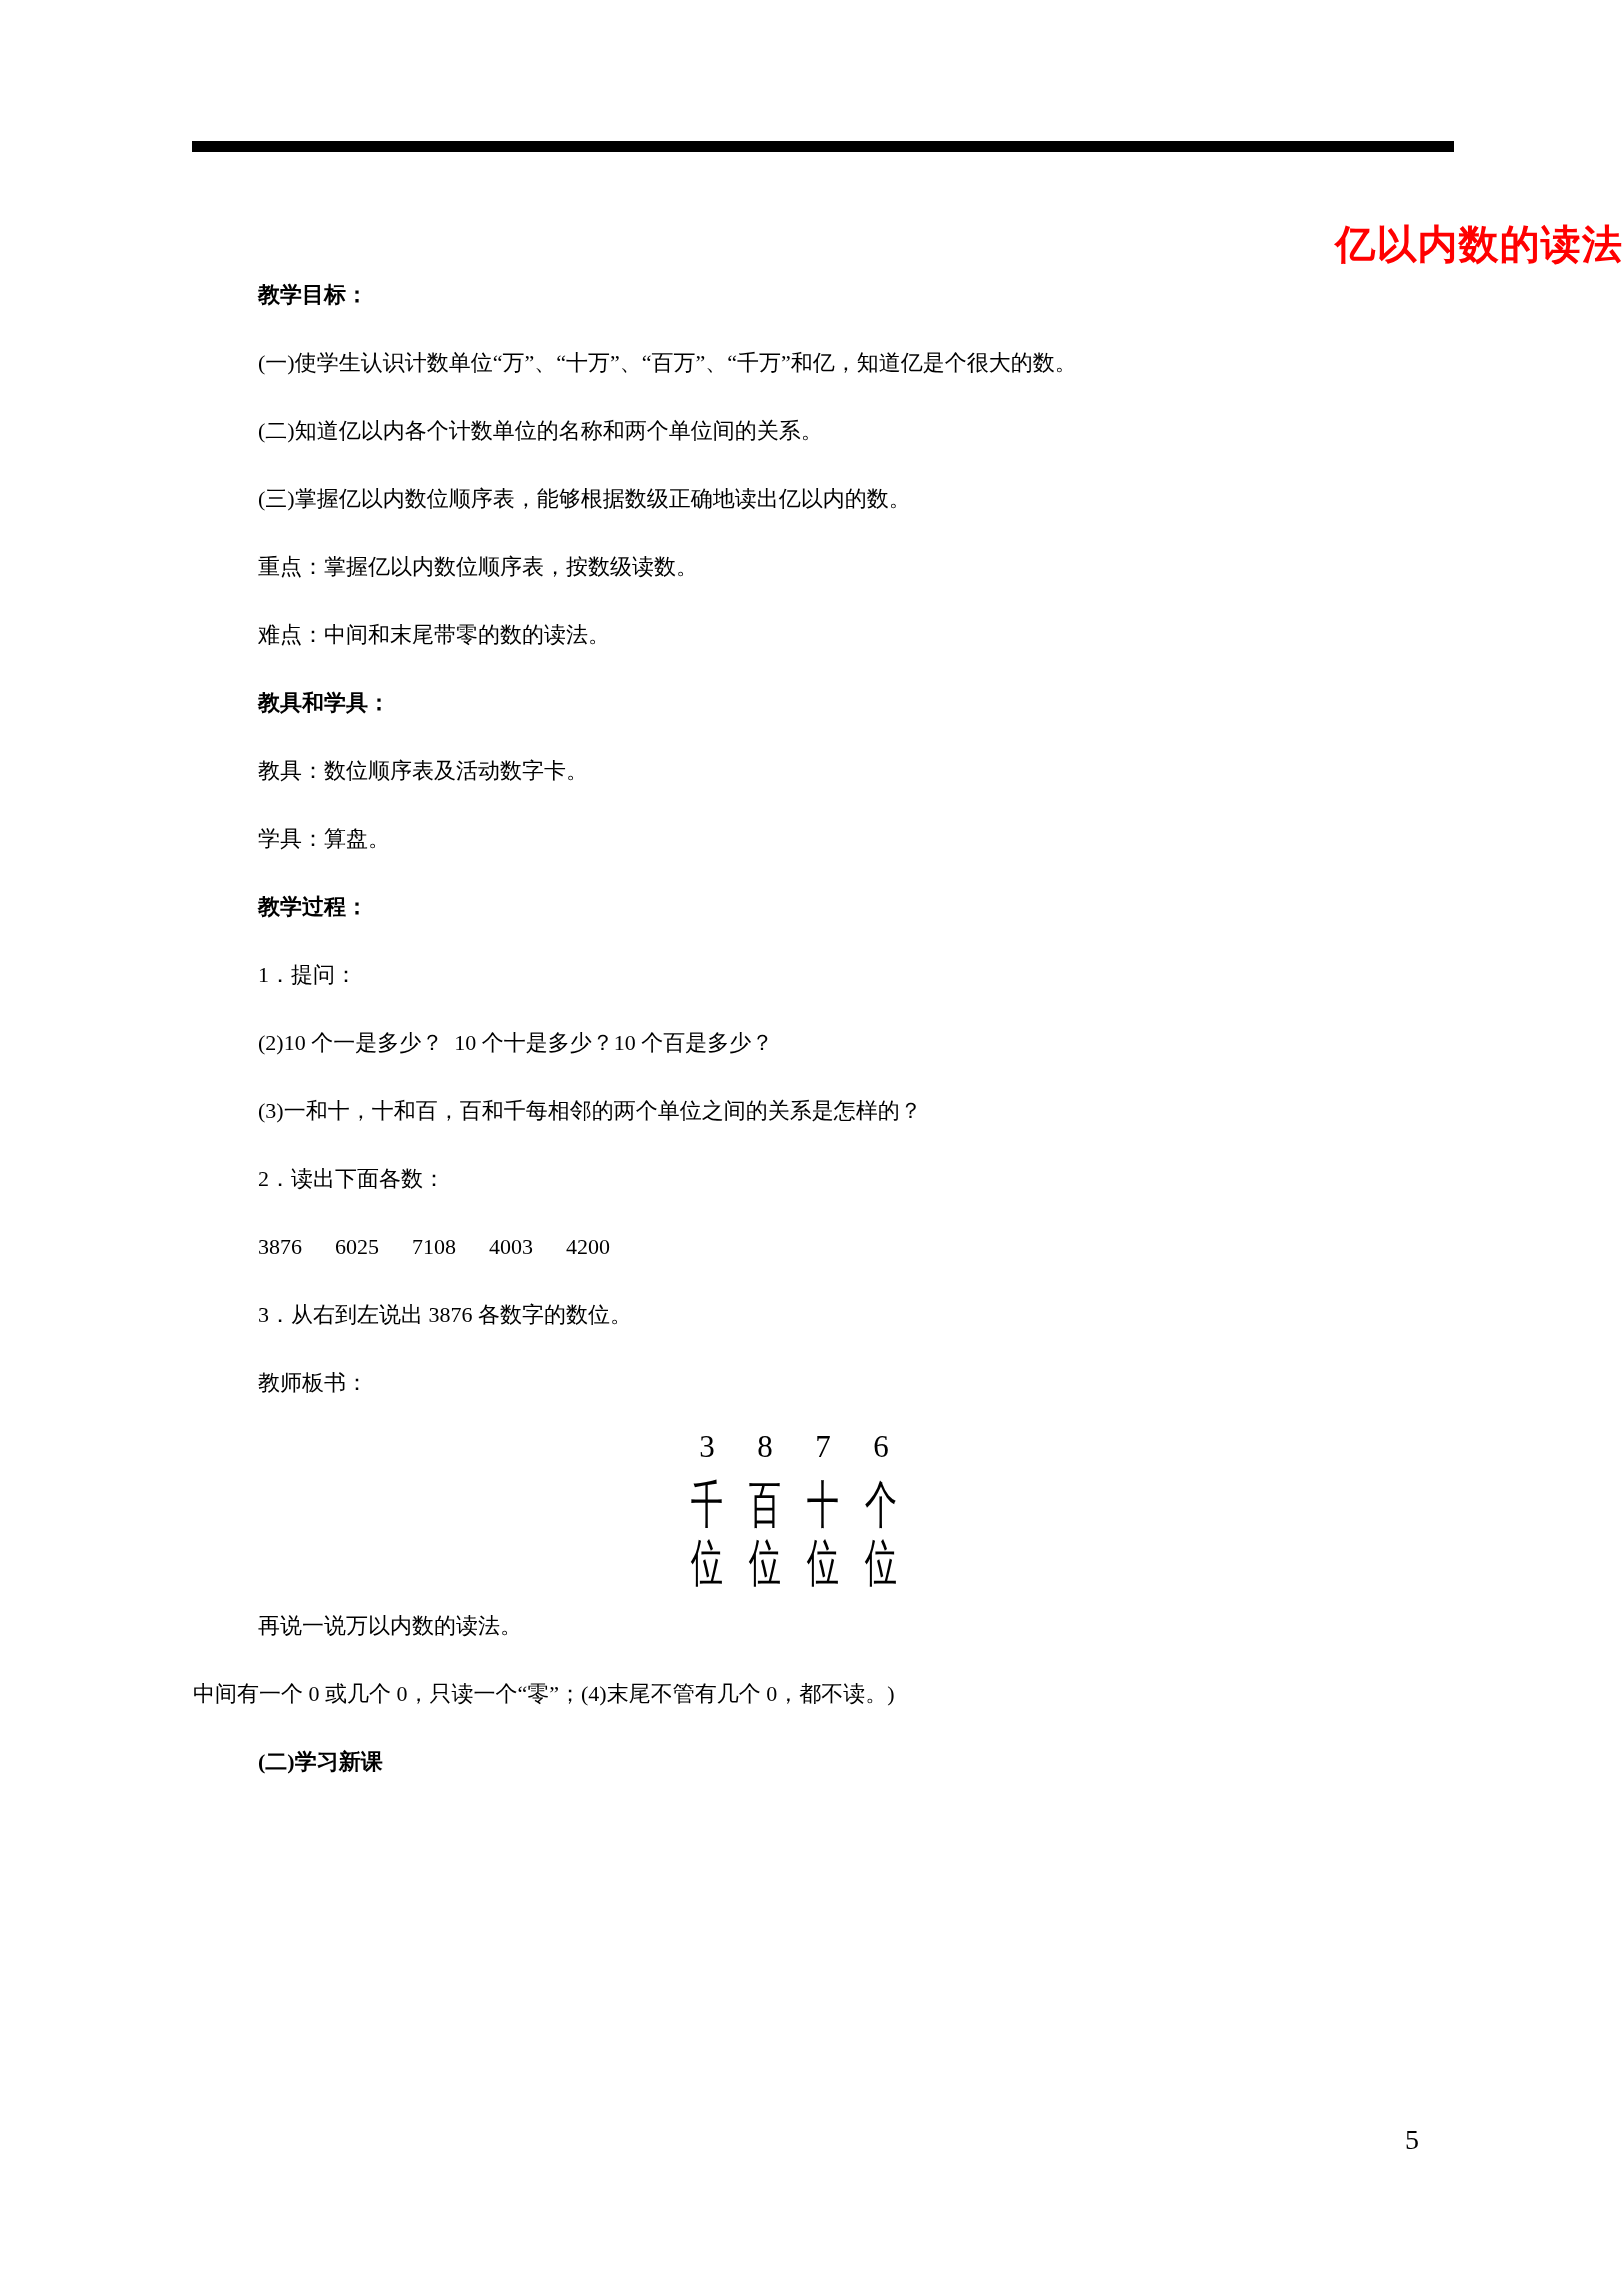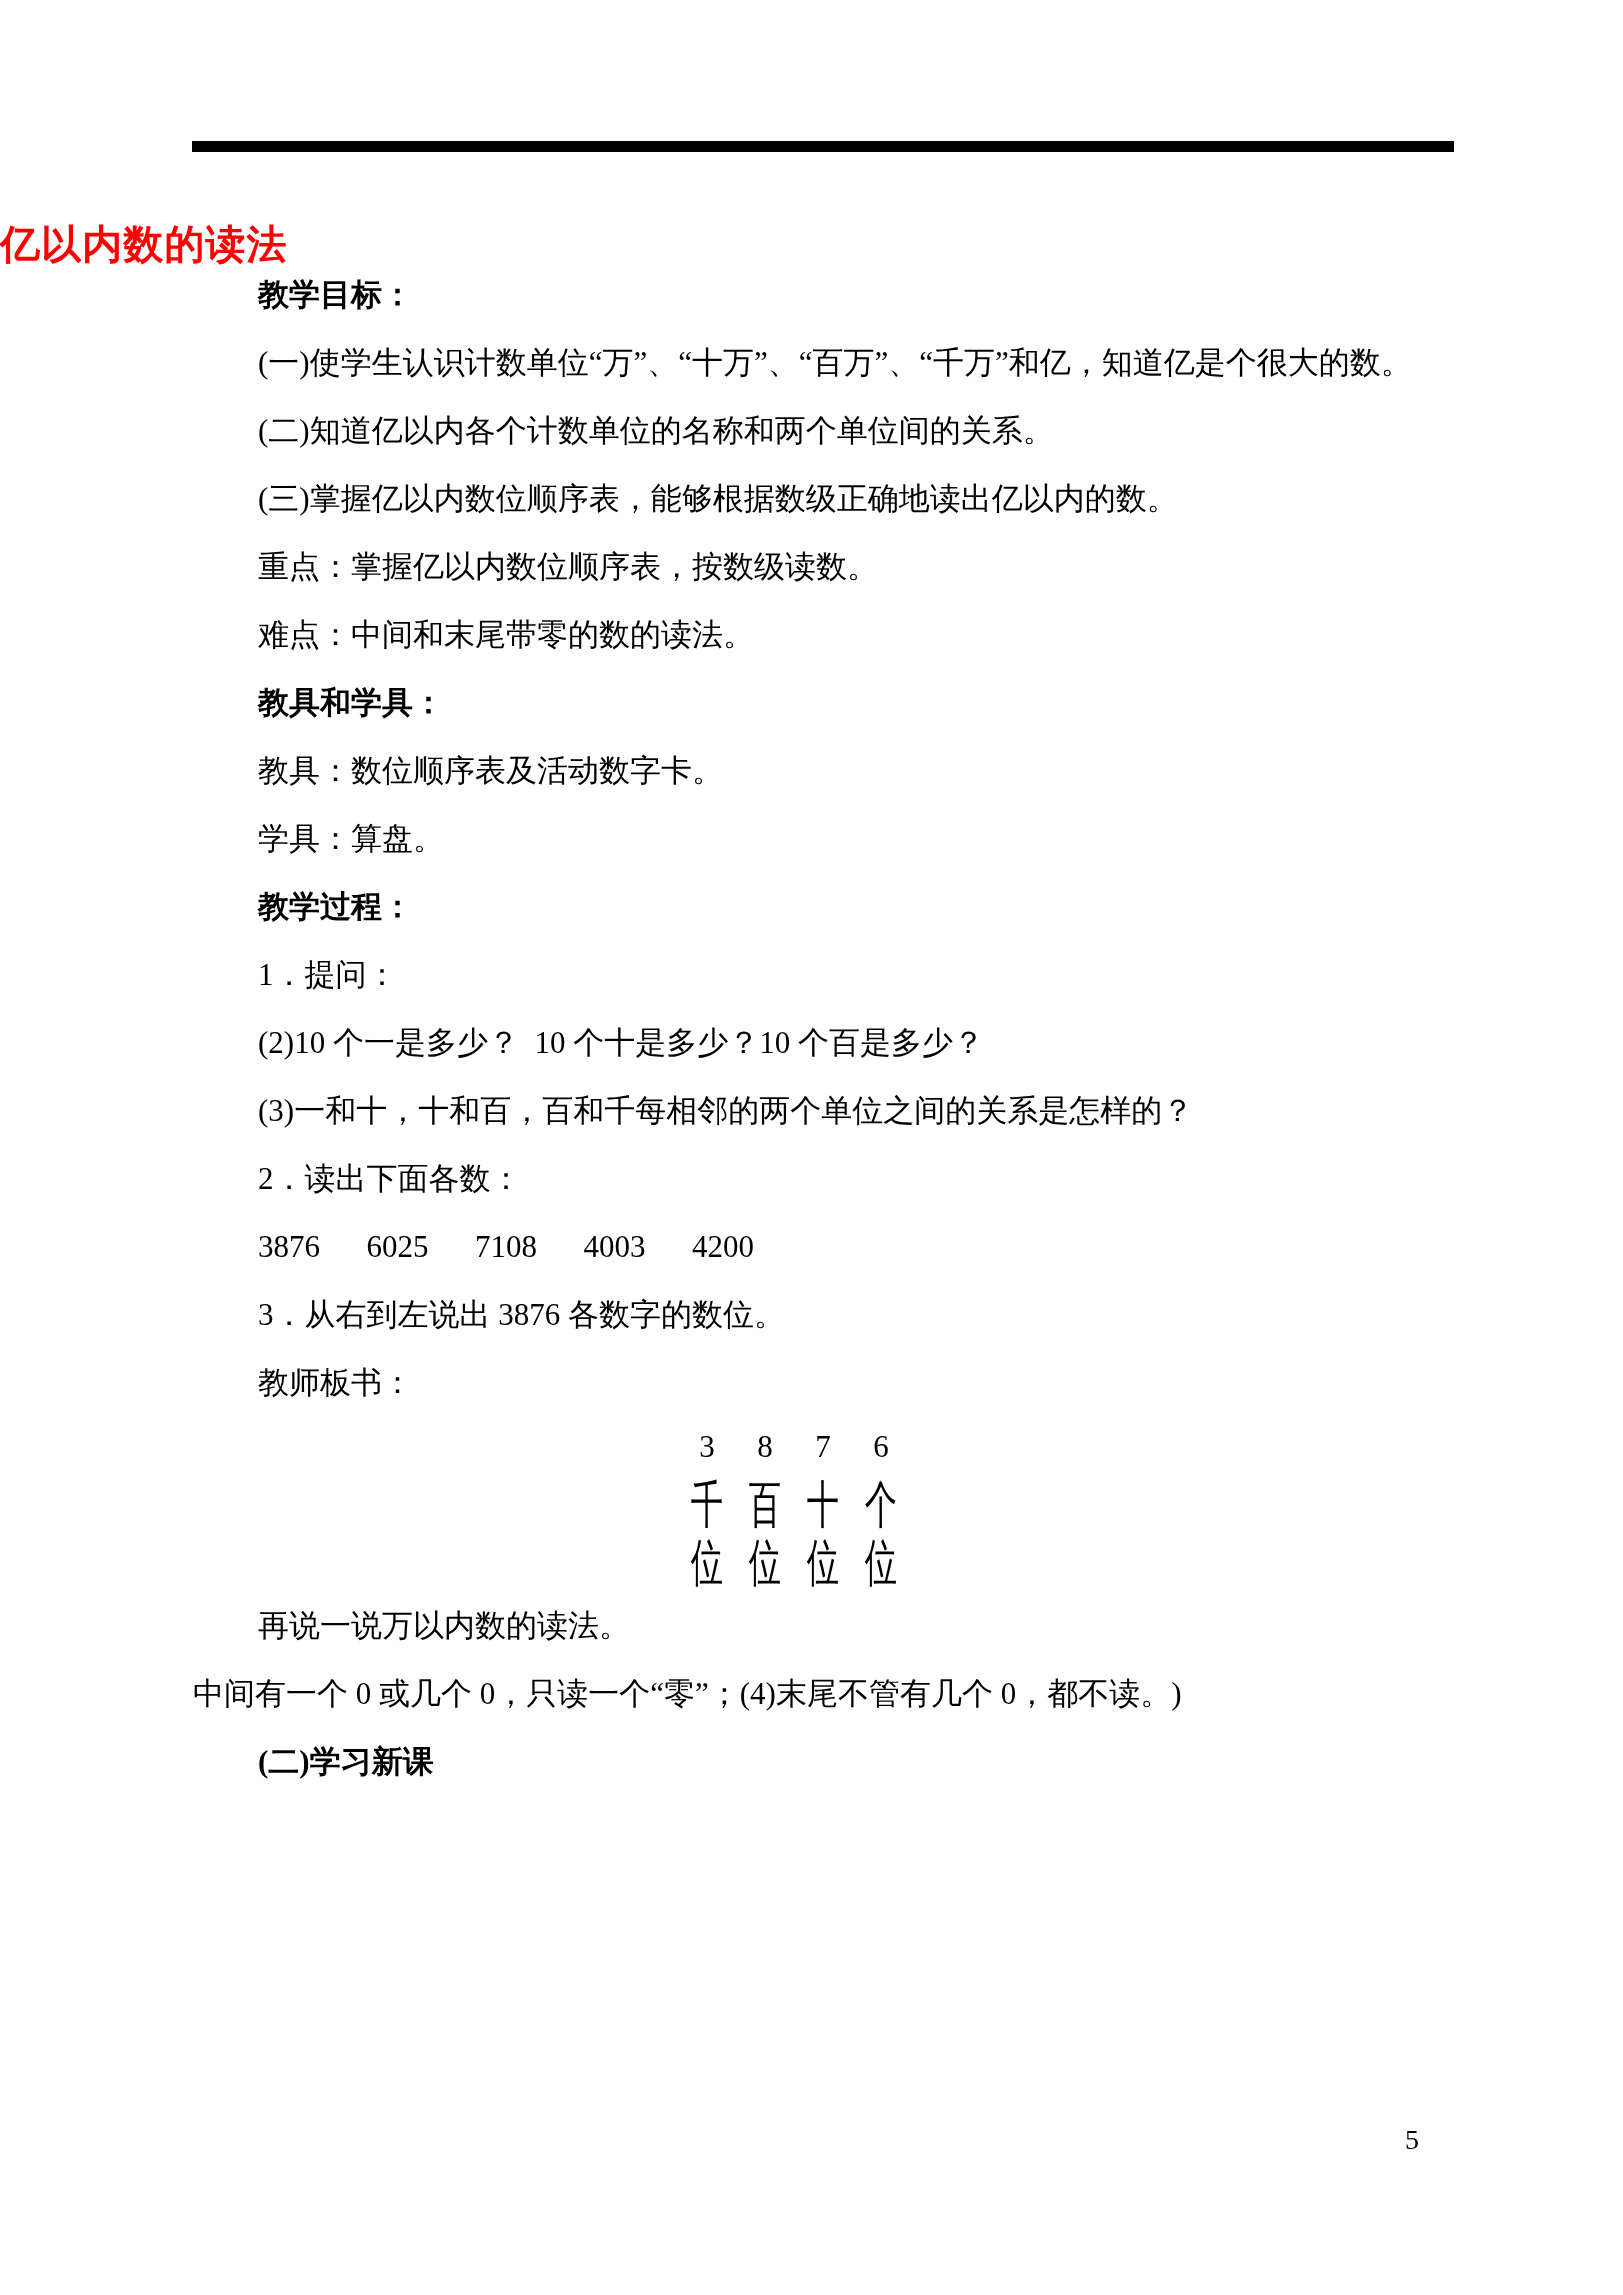--- a/index.html
+++ b/index.html
@@ -10,30 +10,30 @@
     font-family:"Liberation Serif","DejaVu Serif",serif;
     color:#000000;
     overflow:hidden;
   }
   #header-rule{
     position:absolute;left:192px;top:141px;
     width:1262px;height:11.2px;background:#000000;
   }
   #doc-title{
     position:absolute;left:0;right:0;top:214px;
-    margin:0;text-align:left;
+    margin:0;text-align:right;
     font-size:40px;font-weight:bold;line-height:62px;
     letter-spacing:1.1px;
   }
   .content{
     position:absolute;left:193px;top:261px;width:1296px;
   }
   .line{
     margin:0;height:68px;line-height:68px;
-    font-size:31px;white-space:pre;
+    font-size:22px;white-space:pre;
   }
   .indent{padding-left:65px;}
   .bold{font-weight:bold;}
   
   #board-diagram{
     position:relative;height:175px;width:100%;
   }
   .board-row{
     position:absolute;left:485px;display:flex;
   }

